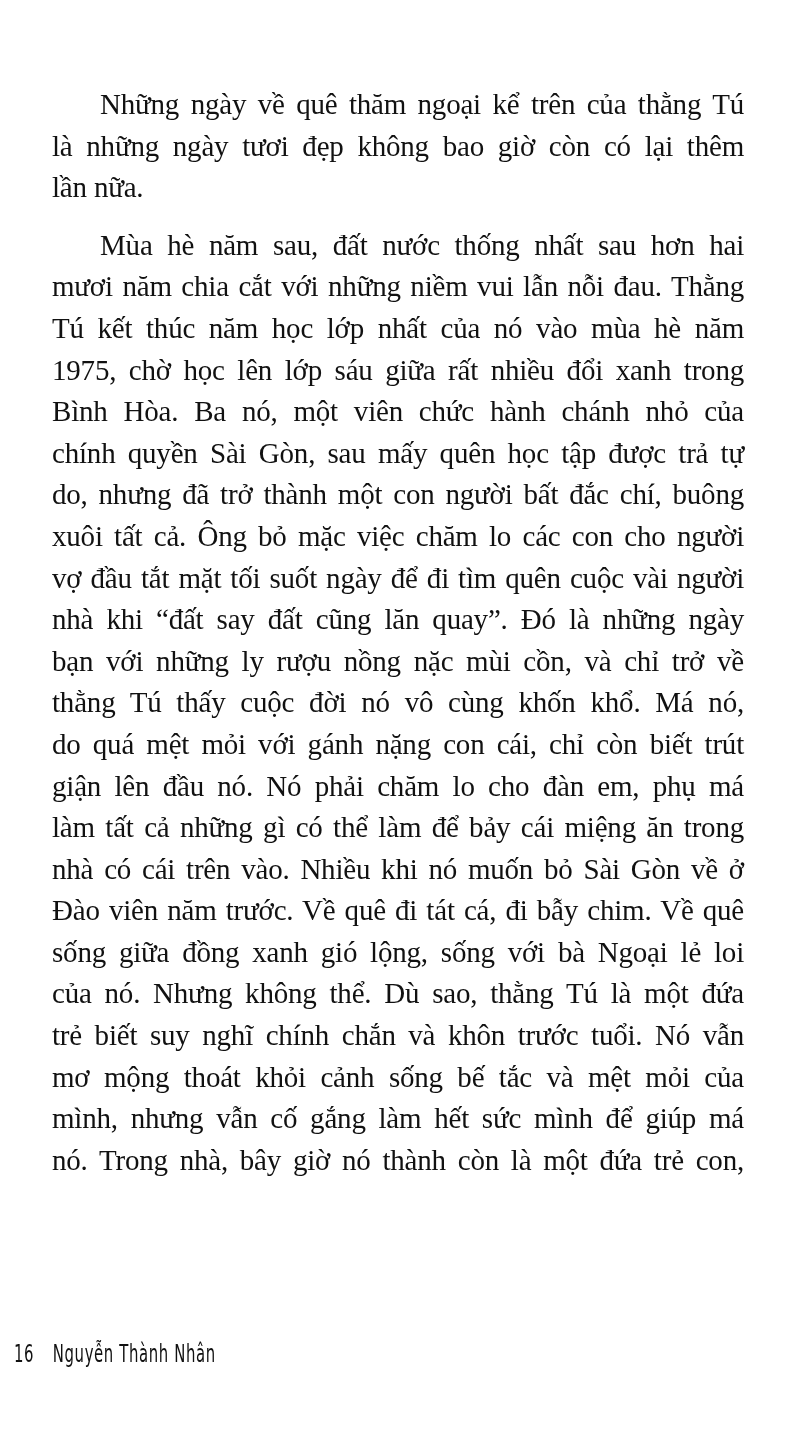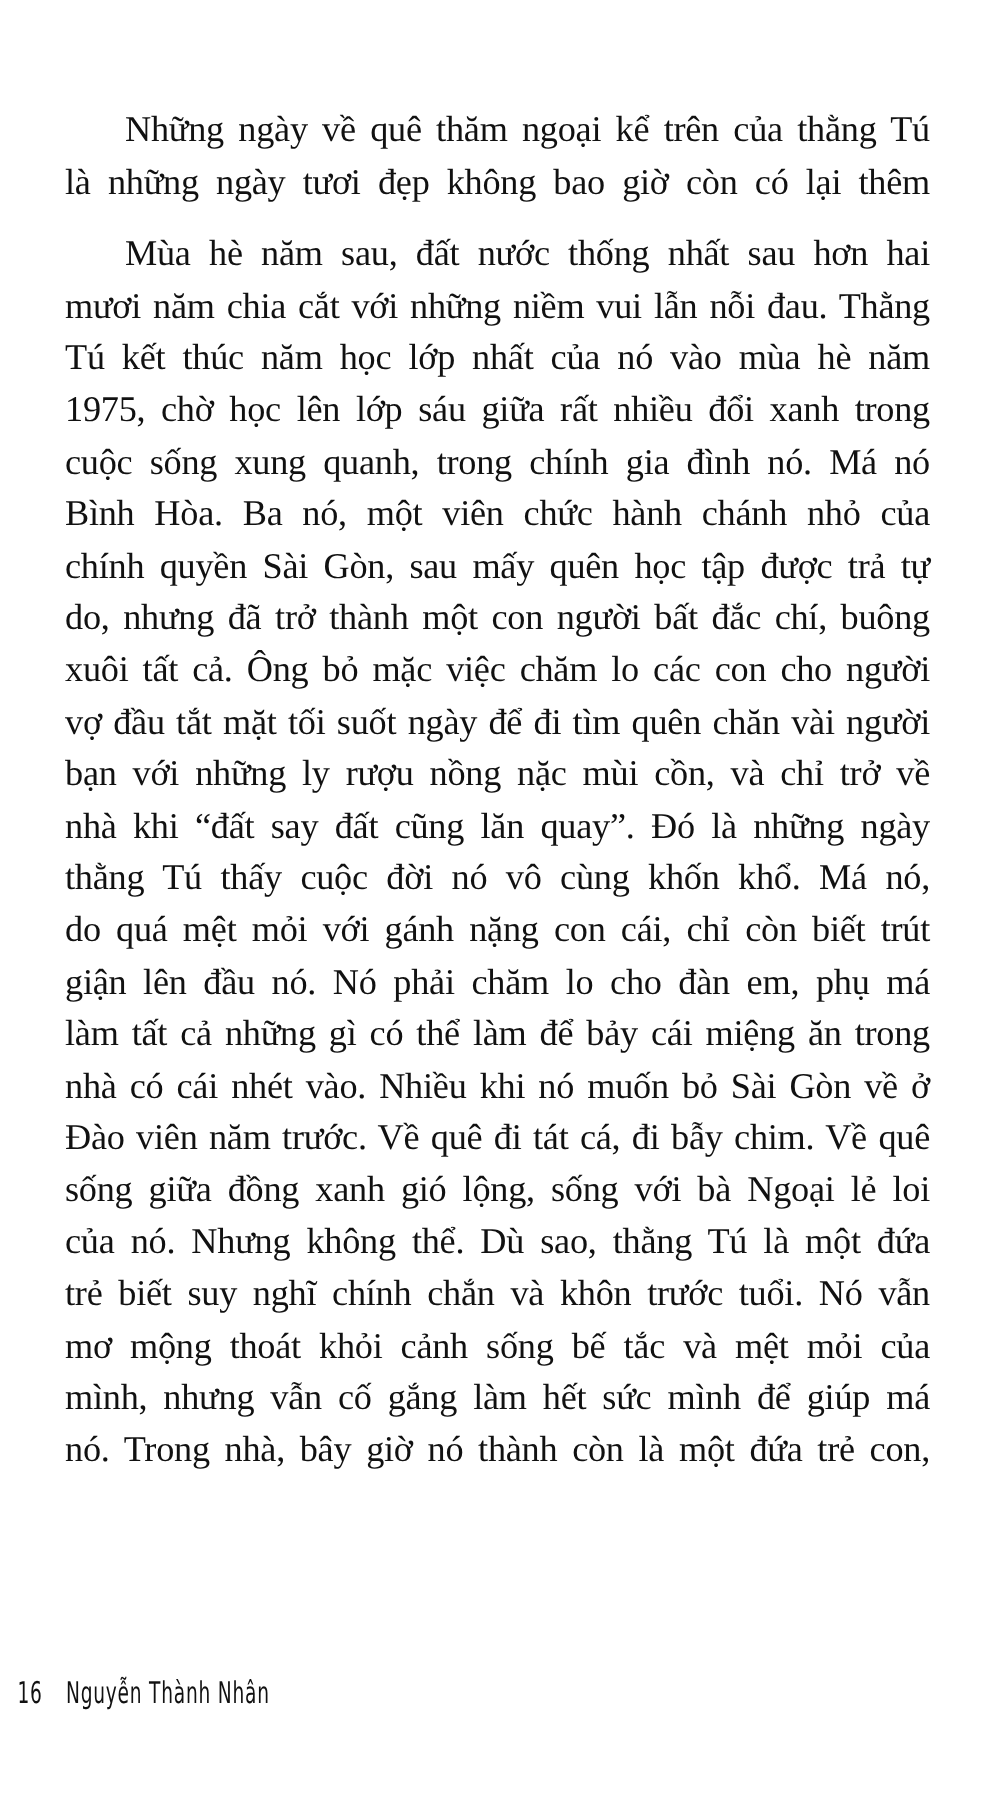--- a/index.html
+++ b/index.html
@@ -65,40 +65,40 @@
 </style>
 </head>
 <body>
 
 <div class="page">
   <div class="body-text">
 
     <div class="para">
       <span class="line indent">Những ngày về quê thăm ngoại kể trên của thằng Tú</span>
       <span class="line">là những ngày tươi đẹp không bao giờ còn có lại thêm</span>
+      <span class="line last">lần nữa.</span>
     </div>
 
     <div class="para">
       <span class="line indent">Mùa hè năm sau, đất nước thống nhất sau hơn hai</span>
       <span class="line">mươi năm chia cắt với những niềm vui lẫn nỗi đau. Thằng</span>
       <span class="line">Tú kết thúc năm học lớp nhất của nó vào mùa hè năm</span>
       <span class="line">1975, chờ học lên lớp sáu giữa rất nhiều đổi xanh trong</span>
-      <span class="line">cuộc sống xung quanh, trong chính gia đình nó. Má nó</span>
       <span class="line">Bình Hòa. Ba nó, một viên chức hành chánh nhỏ của</span>
       <span class="line">chính quyền Sài Gòn, sau mấy quên học tập được trả tự</span>
       <span class="line">do, nhưng đã trở thành một con người bất đắc chí, buông</span>
       <span class="line">xuôi tất cả. Ông bỏ mặc việc chăm lo các con cho người</span>
-      <span class="line">vợ đầu tắt mặt tối suốt ngày để đi tìm quên chăn vài người</span>
+      <span class="line">vợ đầu tắt mặt tối suốt ngày để đi tìm quên cuộc vài người</span>
+      <span class="line">nhà khi “đất say đất cũng lăn quay”. Đó là những ngày</span>
       <span class="line">bạn với những ly rượu nồng nặc mùi cồn, và chỉ trở về</span>
-      <span class="line">nhà khi “đất say đất cũng lăn quay”. Đó là những ngày</span>
       <span class="line">thằng Tú thấy cuộc đời nó vô cùng khốn khổ. Má nó,</span>
       <span class="line">do quá mệt mỏi với gánh nặng con cái, chỉ còn biết trút</span>
       <span class="line">giận lên đầu nó. Nó phải chăm lo cho đàn em, phụ má</span>
       <span class="line">làm tất cả những gì có thể làm để bảy cái miệng ăn trong</span>
-      <span class="line">nhà có cái nhét vào. Nhiều khi nó muốn bỏ Sài Gòn về ở</span>
+      <span class="line">nhà có cái trên vào. Nhiều khi nó muốn bỏ Sài Gòn về ở</span>
       <span class="line">Đào viên năm trước. Về quê đi tát cá, đi bẫy chim. Về quê</span>
       <span class="line">sống giữa đồng xanh gió lộng, sống với bà Ngoại lẻ loi</span>
       <span class="line">của nó. Nhưng không thể. Dù sao, thằng Tú là một đứa</span>
       <span class="line">trẻ biết suy nghĩ chính chắn và khôn trước tuổi. Nó vẫn</span>
       <span class="line">mơ mộng thoát khỏi cảnh sống bế tắc và mệt mỏi của</span>
       <span class="line">mình, nhưng vẫn cố gắng làm hết sức mình để giúp má</span>
       <span class="line">nó. Trong nhà, bây giờ nó thành còn là một đứa trẻ con,</span>
     </div>
 
   </div>

